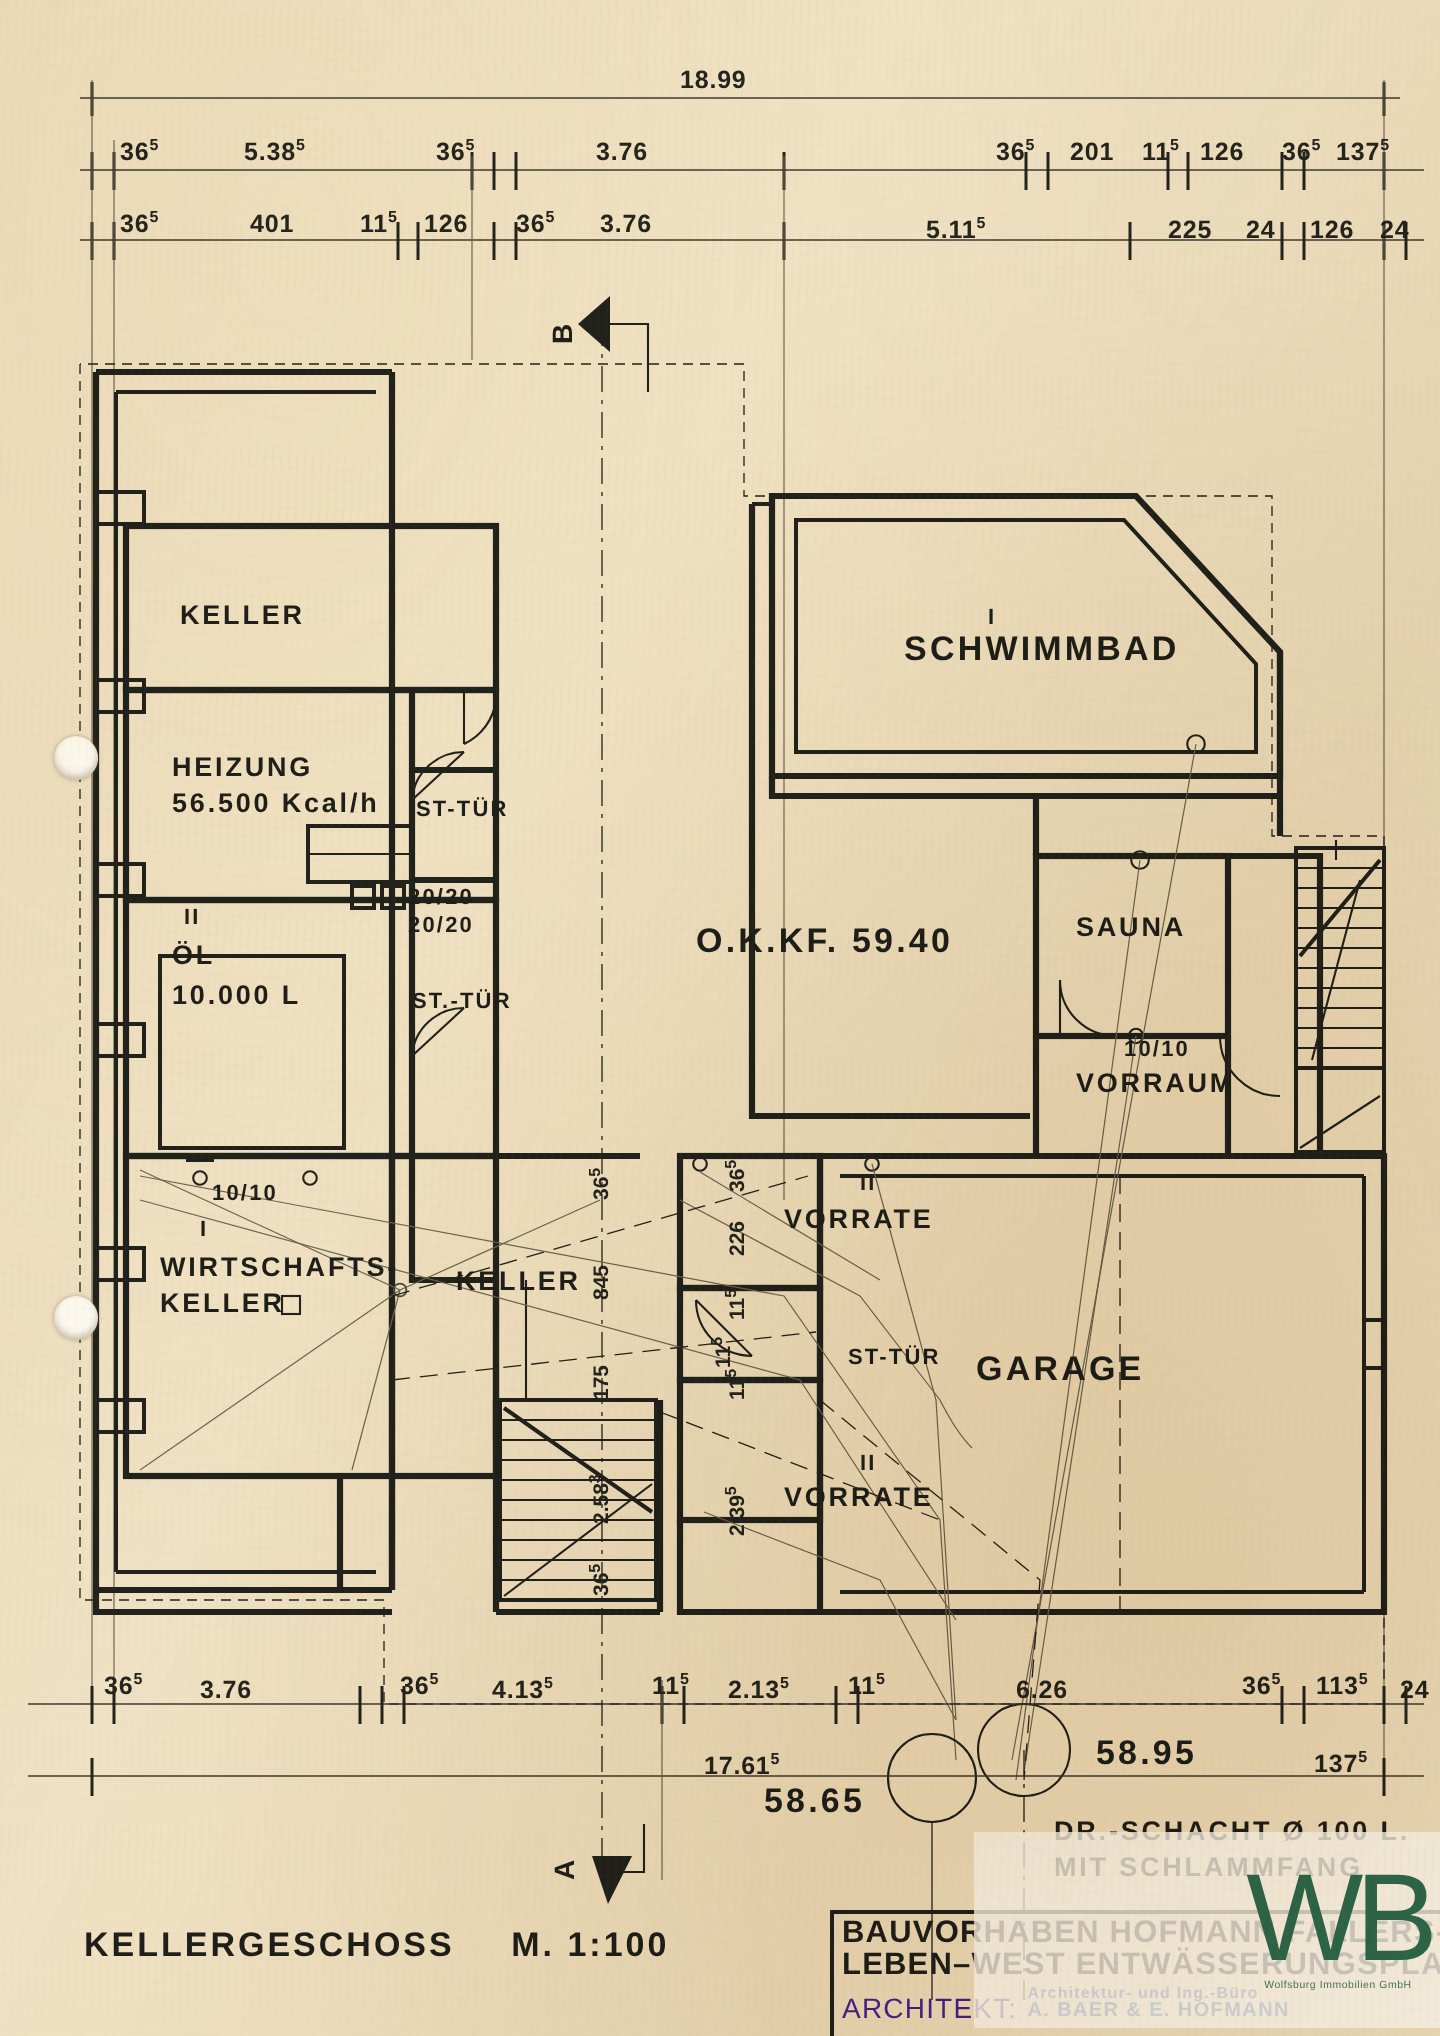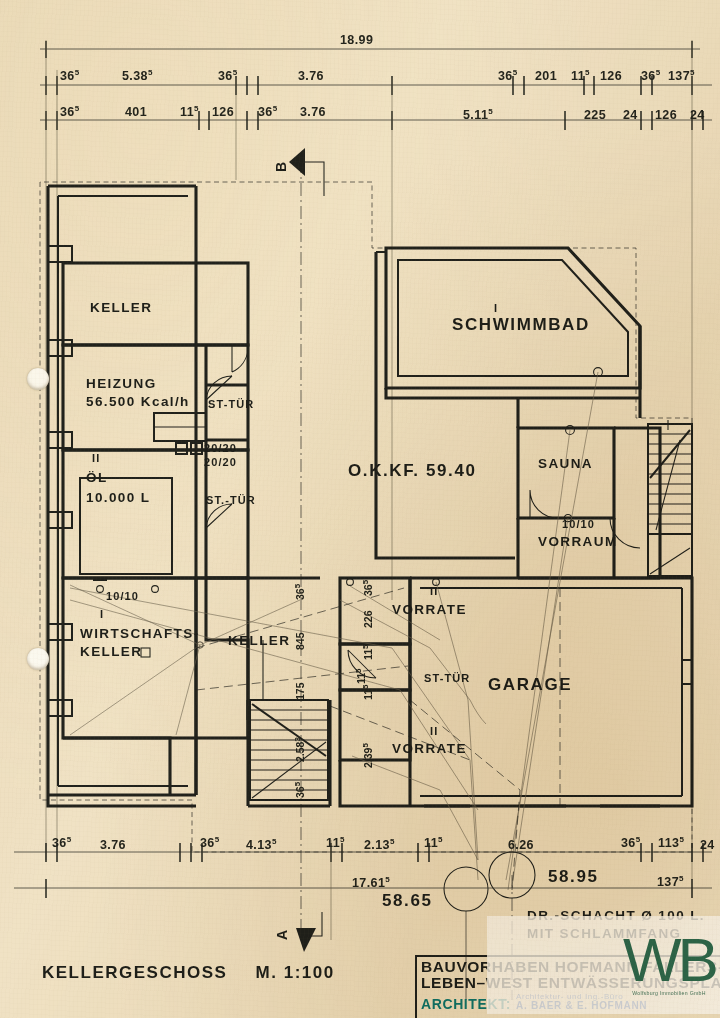--- a/index.html
+++ b/index.html
@@ -49,23 +49,23 @@
 
   
   #titleblock{
     position:absolute;left:415px;top:955px;width:305px;height:63px;
     border-top:2px solid #20211c;border-left:2px solid #20211c;
     box-sizing:border-box;
   }
   #tb-main{font-size:15.5px;letter-spacing:.6px;color:#1d1e19;line-height:1.06;
     font-weight:600;padding:2px 0 0 4px;white-space:nowrap;}
   #tb-arch{display:flex;align-items:flex-end;gap:5px;padding-left:4px;margin-top:1px;}
-  #tb-arch-lbl{font-size:14px;letter-spacing:.6px;font-weight:700;color:#0f766e;}
+  #tb-arch-lbl{font-size:14px;letter-spacing:.6px;font-weight:400;color:#4c1d95;}
   #tb-firm{color:#2b57a8;line-height:1.05;}
-  #tb-firm-1{font-size:8px;letter-spacing:.6px;font-weight:400;}
+  #tb-firm-1{font-size:8px;letter-spacing:.6px;font-weight:700;}
   #tb-firm-2{font-size:10px;letter-spacing:.7px;font-weight:700;}
 
   
   #wm{position:absolute;left:487px;top:916px;width:364px;height:98px;
       background:rgba(255,255,255,.80);display:flex;flex-direction:column;
       align-items:center;justify-content:center;pointer-events:none;}
   #wm-mark{font-size:62px;font-weight:400;color:#2e6b50;letter-spacing:-4px;line-height:.85;}
   #wm-sub{font-size:5.2px;color:#4a7a62;letter-spacing:.3px;margin-top:3px;}
 
   .hole{position:absolute;width:22px;height:22px;border-radius:50%;

